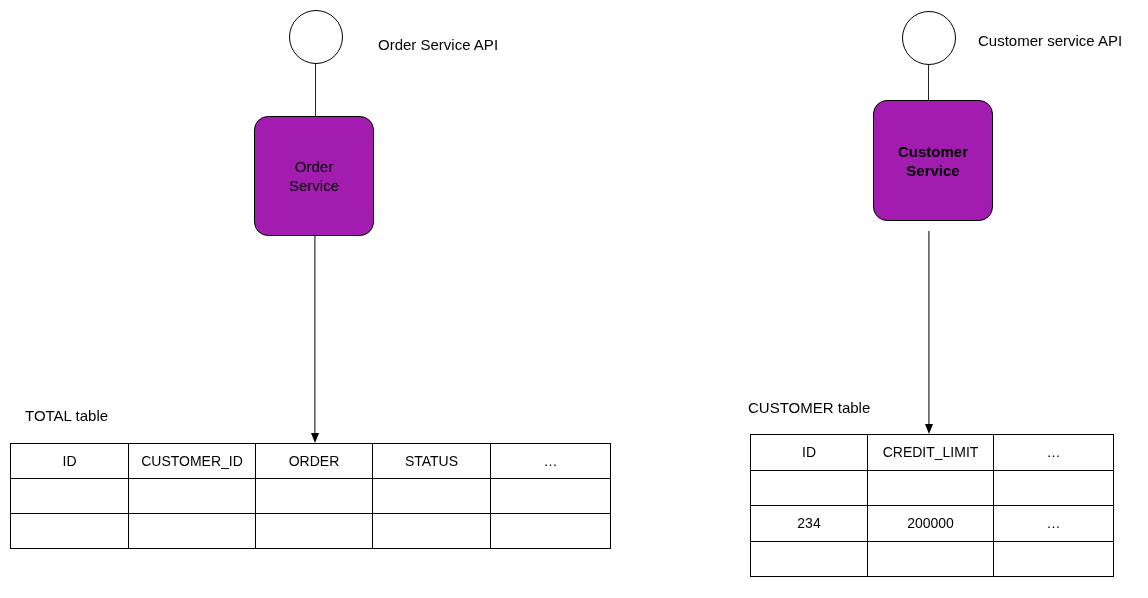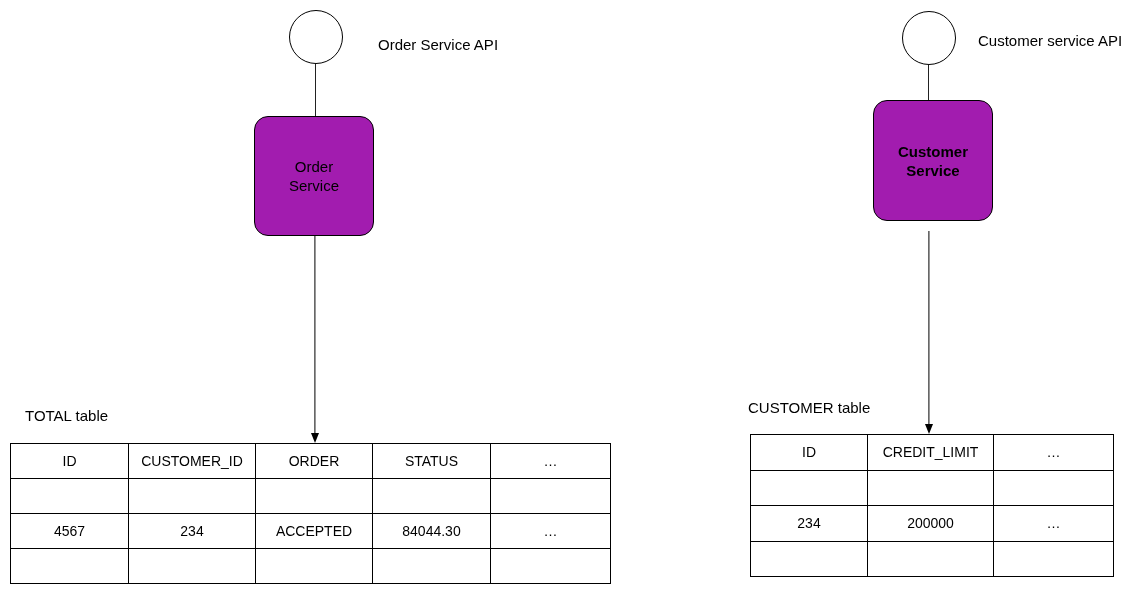--- a/index.html
+++ b/index.html
@@ -136,27 +136,20 @@
       <td>…</td>
     </tr>
     <tr class="l-row">
       <td></td>
       <td></td>
       <td></td>
       <td></td>
       <td></td>
     </tr>
     <tr class="l-row">
-      <td>4567</td>
-      <td>234</td>
-      <td>ACCEPTED</td>
-      <td>84044.30</td>
-      <td>…</td>
-    </tr>
-    <tr class="l-row">
       <td></td>
       <td></td>
       <td></td>
       <td></td>
       <td></td>
     </tr>
   </tbody>
     </table>
 
   <div class="api-circle" style="left:902px; top:11px;"></div>

